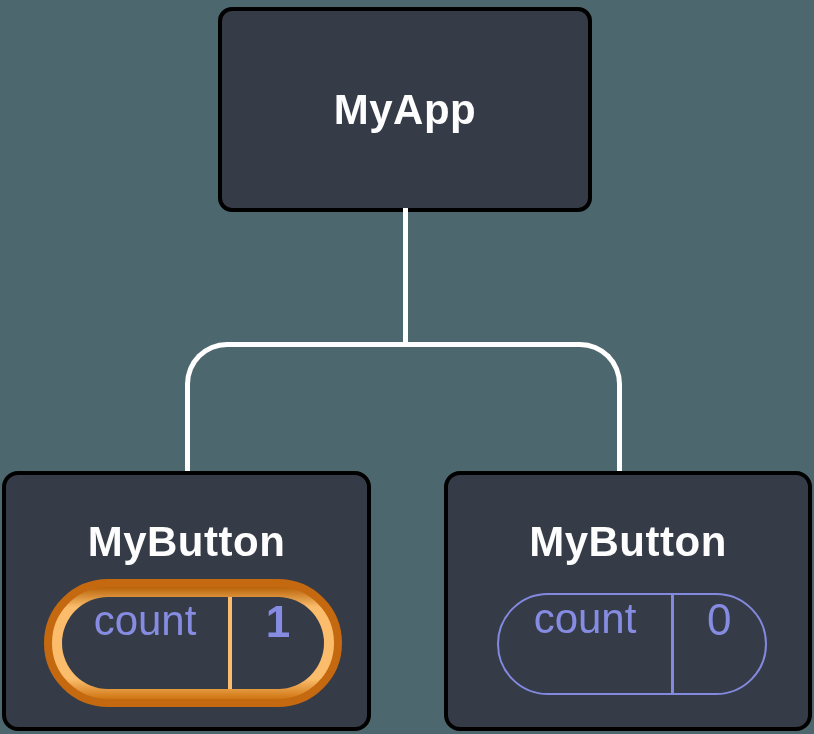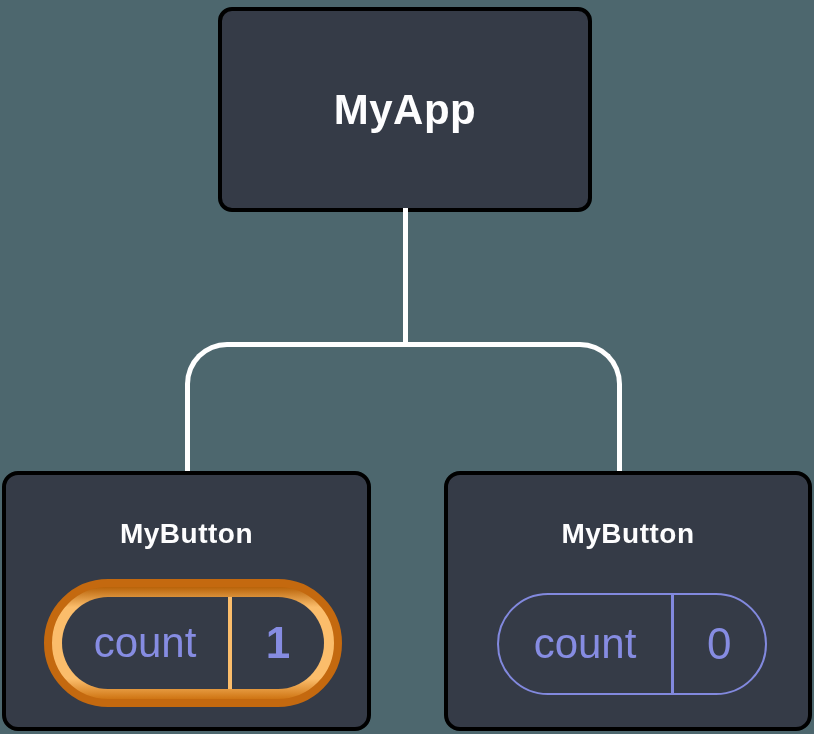--- a/index.html
+++ b/index.html
@@ -39,21 +39,21 @@
     width: 369px; height: 260px;
     border-radius: 16px;
   }
   .node-child.left  { left: 2px; }
   .node-child.right { left: 444px; width: 368px; }
   .child-title {
     position: absolute;
     left: 0; right: 0; top: 43px;
     text-align: center;
     color: #fdfdfe;
-    font-size: 28px;
+    font-size: 42px;
     font-weight: 700;
     letter-spacing: 0.5px;
   }
   
   .stem {
     position: absolute;
     left: 403px; top: 208px;
     width: 5px; height: 137px;
     background: #ffffff;
   }
@@ -80,21 +80,21 @@
   }
   .pill-highlight .pill-inner {
     width: 100%; height: 100%;
     background: #353b47;
     border-radius: 46px;
     display: flex;
     align-items: stretch;
     overflow: hidden;
   }
   .pill-cell {
-    display: flex; align-items: center; justify-content: center;
+    display: flex; justify-content: center;
   }
   .pill-highlight .cell-name  { width: 166px; }
   .pill-highlight .cell-value { flex: 1; }
   .pill-highlight .pill-divider {
     width: 4px; background: #fbbd6b;
   }
   .pill-plain {
     position: absolute;
     left: 49px; top: 118px;
     width: 270px; height: 102px;

